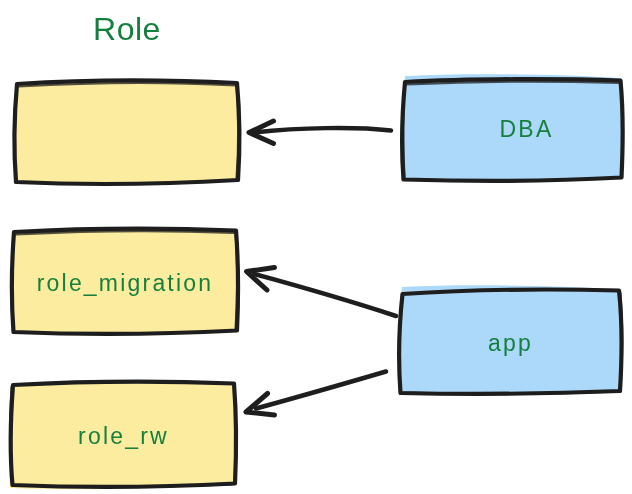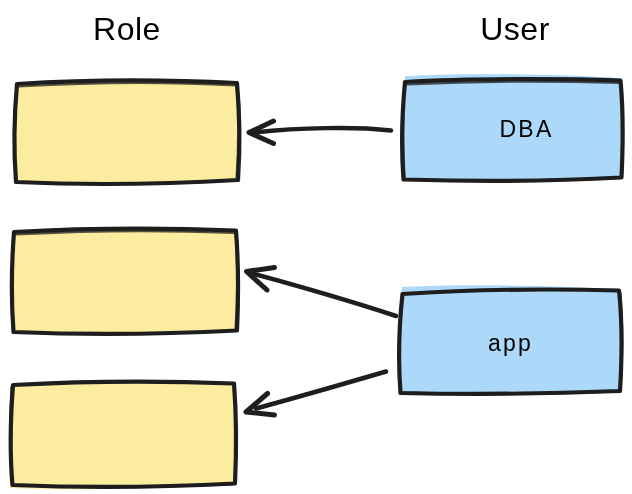--- a/index.html
+++ b/index.html
@@ -22,21 +22,21 @@
     top: 0;
     width: 632px;
     height: 494px;
   }
   .lbl {
     position: absolute;
     display: flex;
     align-items: center;
     justify-content: center;
     text-align: center;
-    color: #000000;
+    color: #15803d;
     white-space: nowrap;
     pointer-events: none;
   }
   .col-title {
     font-size: 32px;
     letter-spacing: 0.5px;
     font-weight: 400;
   }
   .box-label {
     font-size: 23px;
@@ -125,19 +125,20 @@
       <path class="arrow-head" d="M274.5,267.5 L246.5,271.5 L267,290"></path>
     </g>
 
     <g>
       <path class="arrow-shaft" d="M386,371.5 C345,383.5 300,396.5 256,408.5"></path>
       <path class="arrow-head" d="M267.5,393.5 L246,412 L274.5,415"></path>
     </g>
   </svg>
 
   <div class="lbl col-title" style="left:47px; top:10px; width:160px; height:38px;">Role</div>
-  <div class="lbl col-title" style="left:435px; top:10px; width:160px; height:38px;">User</div>
 
+  <div class="lbl box-label" style="left:12px; top:231px; width:226px; height:104px;">role_migration</div>
+  <div class="lbl box-label" style="left:11px; top:384px; width:225px; height:104px;">role_rw</div>
 
   <div class="lbl box-label" style="left:416px; top:78px; width:221px; height:103px;">DBA</div>
   <div class="lbl box-label" style="left:399px; top:290px; width:223px; height:107px;">app</div>
 
 </div>
 
 </body></html>

